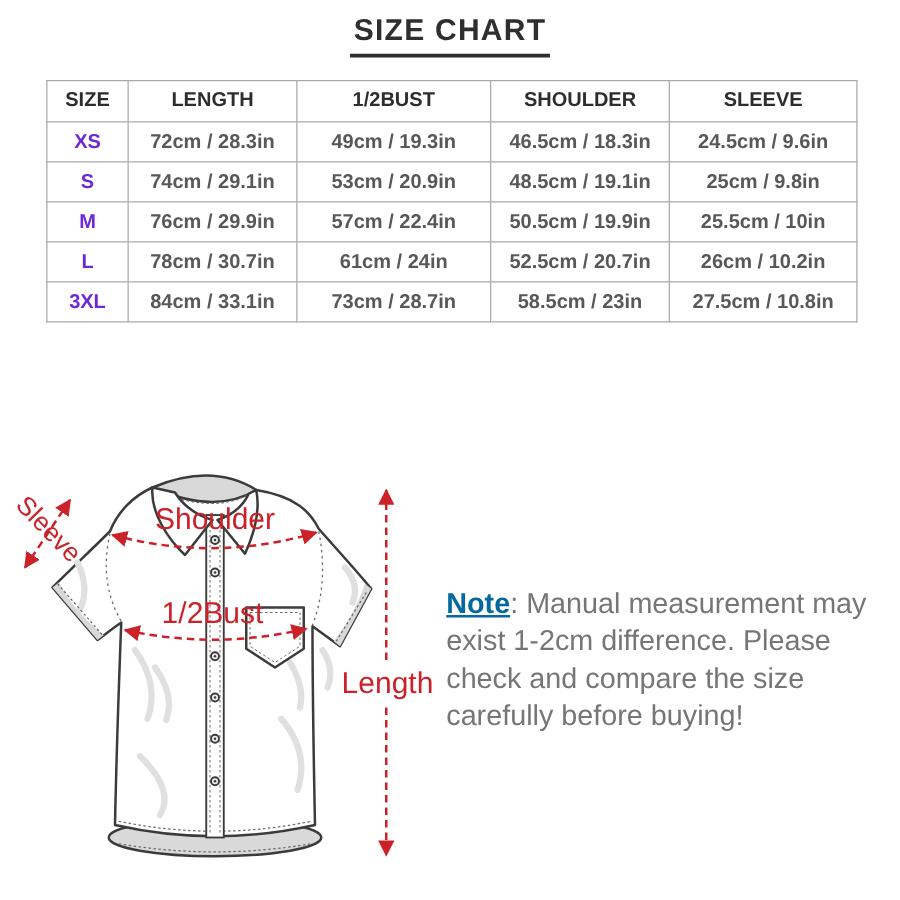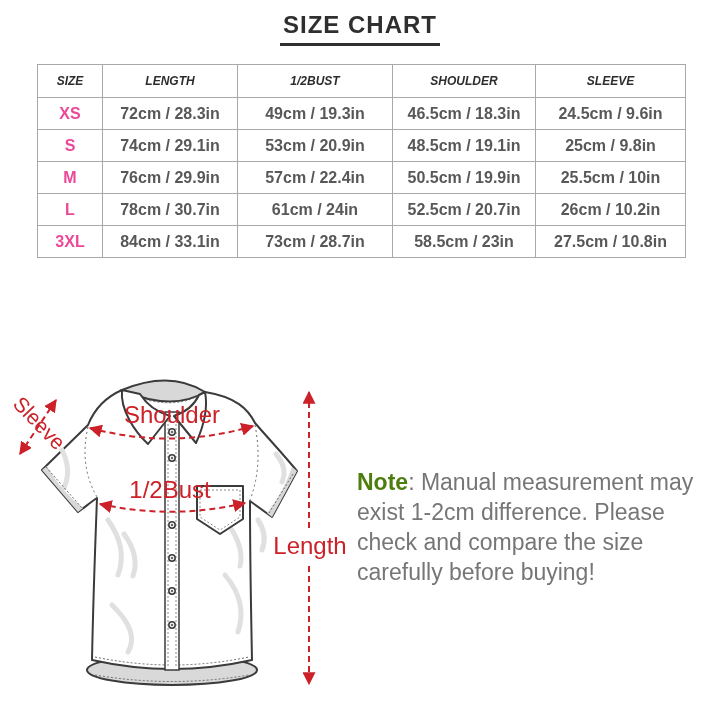--- a/index.html
+++ b/index.html
@@ -13,29 +13,29 @@
     letter-spacing:1px;border-bottom:3px solid #2f2f2f;padding:0 3px 4px 3px;
   }
   table.size-table{
     position:absolute;left:37px;top:64px;width:648px;
     border-collapse:collapse;table-layout:fixed;
   }
   .size-table th,.size-table td{
     border:1px solid #a9a9a9;text-align:center;vertical-align:middle;
     padding:0;white-space:nowrap;overflow:hidden;
   }
-  .size-table th{height:32px;font-size:12px;font-weight:bold;color:#2d2d2d;font-style:italic;}
+  .size-table th{height:32px;font-size:16px;font-weight:bold;color:#2d2d2d;}
   .size-table td{height:31px;font-size:16px;color:#585858;font-weight:bold;}
-  .size-table td.size-col{font-weight:bold;color:#ec4899;}
+  .size-table td.size-col{font-weight:bold;color:#6d28d9;}
   .diagram{position:absolute;left:0;top:370px;}
   .note{
     position:absolute;left:357px;top:467px;width:345px;
     font-size:23px;line-height:30px;color:#767676;margin:0;
   }
-  .note b{color:#4d7c0f;font-weight:bold;}
+  .note b{color:#0369a1;font-weight:bold;text-decoration:underline;}
 </style>
 </head>
 <body>
 
 <div class="canvas">
 
   <div class="title-wrap">
     <span class="title">SIZE CHART</span>
   </div>
 

